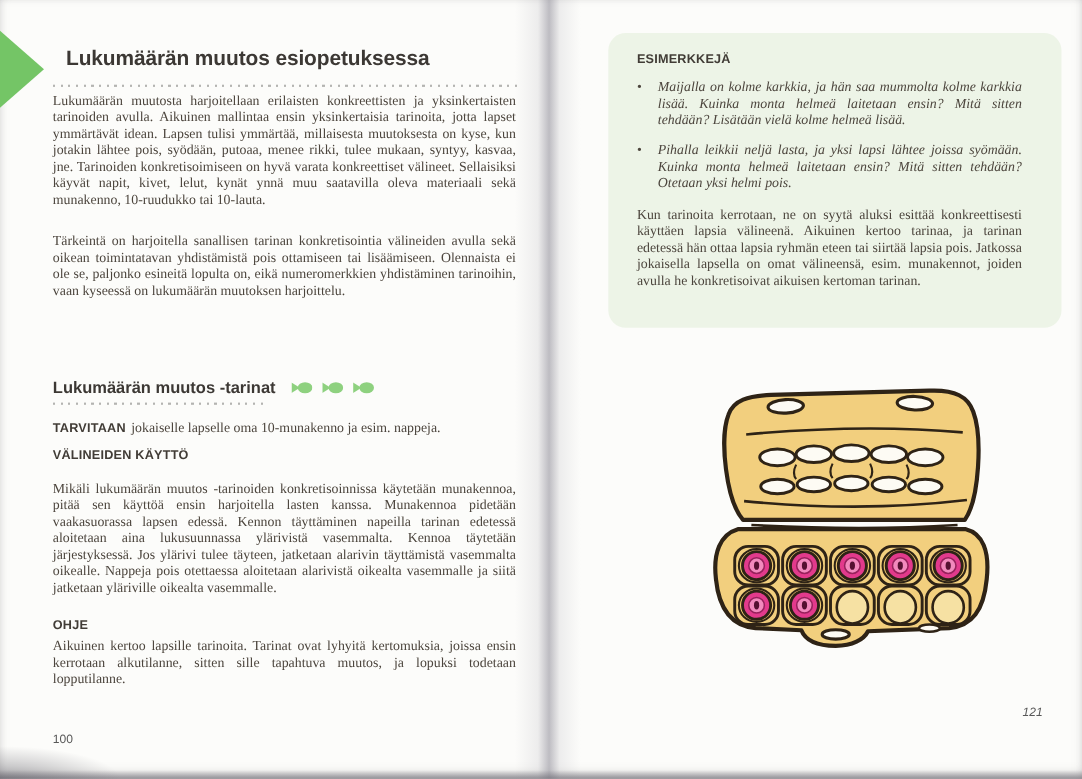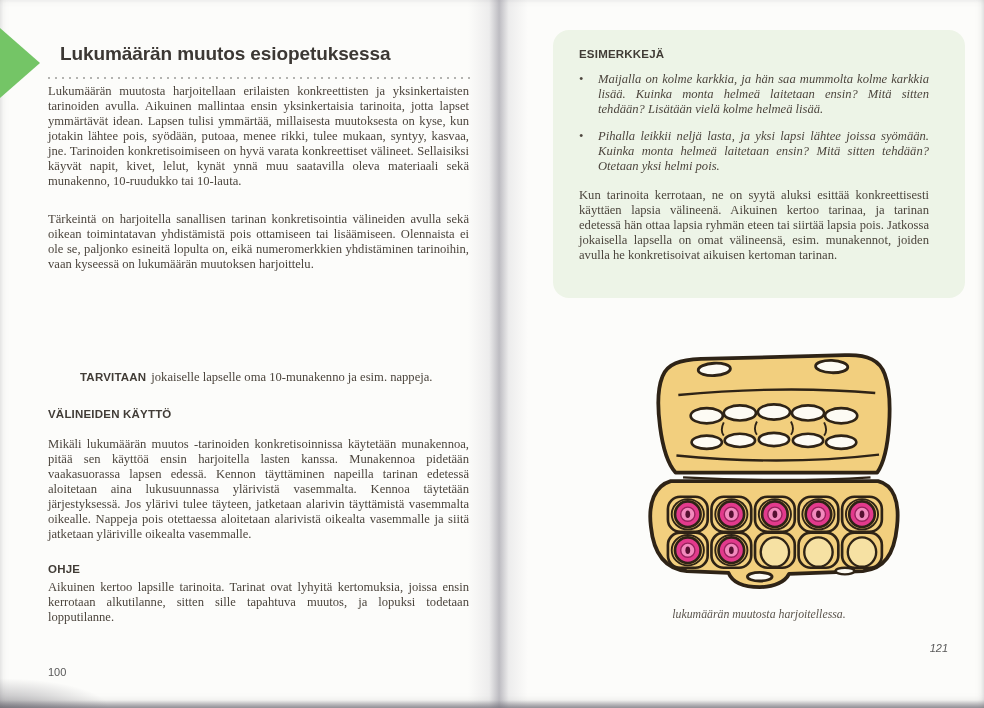--- a/index.html
+++ b/index.html
@@ -94,22 +94,40 @@
 
     <div class="abs" style="left:48px; top:31px; width:422px;">
       <h1 class="main-title">Lukumäärän muutos esiopetuksessa</h1>
       <div class="dotted" style="margin-top:7px;"></div>
     </div>
 
     <p class="body-text abs" style="left:48px; top:84px; width:421px;">Lukumäärän muutosta harjoitellaan erilaisten konkreettisten ja yksinkertaisten tarinoiden avulla. Aikuinen mallintaa ensin yksinkertaisia tarinoita, jotta lapset ymmärtävät idean. Lapsen tulisi ymmärtää, millaisesta muutoksesta on kyse, kun jotakin lähtee pois, syödään, putoaa, menee rikki, tulee mukaan, syntyy, kasvaa, jne. Tarinoiden konkretisoimiseen on hyvä varata konkreettiset välineet. Sellaisiksi käyvät napit, kivet, lelut, kynät ynnä muu saatavilla oleva materiaali sekä munakenno, 10-ruudukko tai 10-lauta.</p>
 
     <p class="body-text abs" style="left:48px; top:212px; width:421px;">Tärkeintä on harjoitella sanallisen tarinan konkretisointia välineiden avulla sekä oikean toimintatavan yhdistämistä pois ottamiseen tai lisäämiseen. Olennaista ei ole se, paljonko esineitä lopulta on, eikä numeromerkkien yhdistäminen tarinoihin, vaan kyseessä on lukumäärän muutoksen harjoittelu.</p>
 
-
-    <p class="body-text abs" style="left:48px; top:370px; width:421px;margin-left:32px;">
+    <div class="abs" style="left:48px; top:343px; width:421px;">
+      <span class="sub-heading">Lukumäärän muutos -tarinat</span>
+      <span class="fish-row">
+        <svg width="19" height="13" viewBox="0 0 20 13">
+            <polygon points="0,1.5 8,6.5 0,11.5" fill="#8ed17f"></polygon>
+            <ellipse cx="13" cy="6.5" rx="7" ry="5.3" fill="#8ed17f"></ellipse>
+          </svg>
+        <svg width="19" height="13" viewBox="0 0 20 13">
+            <polygon points="0,1.5 8,6.5 0,11.5" fill="#8ed17f"></polygon>
+            <ellipse cx="13" cy="6.5" rx="7" ry="5.3" fill="#8ed17f"></ellipse>
+          </svg>
+        <svg width="19" height="13" viewBox="0 0 20 13">
+            <polygon points="0,1.5 8,6.5 0,11.5" fill="#8ed17f"></polygon>
+            <ellipse cx="13" cy="6.5" rx="7" ry="5.3" fill="#8ed17f"></ellipse>
+          </svg>
+      </span>
+      <div class="dotted" style="margin-top:5px; width:192px;"></div>
+    </div>
+
+    <p class="body-text abs" style="left:48px; top:382px; width:421px;">
       <strong class="mini-heading" style="margin-right:5px;">TARVITAAN</strong><span>jokaiselle lapselle oma 10-munakenno ja esim. nappeja.</span>
     </p>
 
     <div class="mini-heading abs" style="left:48px; top:408px;">VÄLINEIDEN KÄYTTÖ</div>
 
     <p class="body-text abs" style="left:48px; top:437px; width:421px;">Mikäli lukumäärän muutos -tarinoiden konkretisoinnissa käytetään munakennoa, pitää sen käyttöä ensin harjoitella lasten kanssa. Munakennoa pidetään vaakasuorassa lapsen edessä. Kennon täyttäminen napeilla tarinan edetessä aloitetaan aina lukusuunnassa ylärivistä vasemmalta. Kennoa täytetään järjestyksessä. Jos ylärivi tulee täyteen, jatketaan alarivin täyttämistä vasemmalta oikealle. Nappeja pois otettaessa aloitetaan alarivistä oikealta vasemmalle ja siitä jatketaan yläriville oikealta vasemmalle.</p>
 
     <div class="mini-heading abs" style="left:48px; top:563px;">OHJE</div>
 
     <p class="body-text abs" style="left:48px; top:580px; width:421px;">Aikuinen kertoo lapsille tarinoita. Tarinat ovat lyhyitä kertomuksia, joissa ensin kerrotaan alkutilanne, sitten sille tapahtuva muutos, ja lopuksi todetaan lopputilanne.</p>
@@ -197,21 +215,20 @@
         <use href="#btn" transform="translate(106,186)"></use>
         <use href="#btn" transform="translate(152,186)"></use>
         <use href="#btn" transform="translate(198,186)"></use>
         <use href="#btn" transform="translate(244,186)"></use>
         <use href="#btn" transform="translate(60,224)"></use>
         <use href="#btn" transform="translate(106,224)"></use>
       </svg>
     </div>
 
     <div class="caption">
-      <div>lukumäärän muutosta harjoitellessa.</div>
     </div>
 
     <div class="page-number abs" style="right:36px; top:642px; text-align:center;font-style:italic;">121</div>
   </div>
 
   <div class="spine"></div>
   <div class="bottom-shade"></div>
   <div class="corner-shade"></div>
 </div>
 

